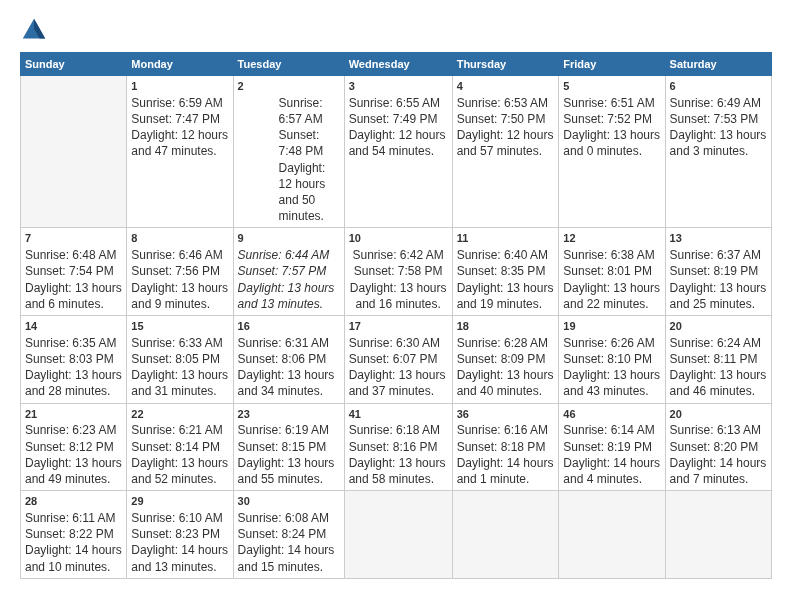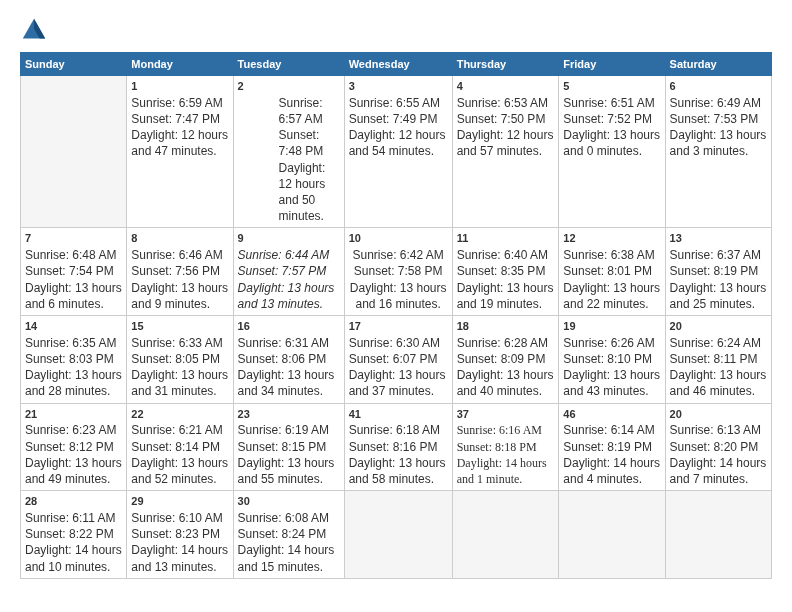--- a/index.html
+++ b/index.html
@@ -303,22 +303,22 @@
 and 55 minutes.</div>
           </td>
           <td>
             <span class="day-number">41</span>
             <div class="day-info" style="white-space: pre-line;">Sunrise: 6:18 AM
 Sunset: 8:16 PM
 Daylight: 13 hours
 and 58 minutes.</div>
           </td>
           <td>
-            <span class="day-number">37</span>
-            <div class="day-info" style="white-space: pre-line; font-family: Liberation Serif, serif;">Sunrise: 6:16 AM
+            <span class="day-number">36</span>
+            <div class="day-info" style="white-space: pre-line;">Sunrise: 6:16 AM
 Sunset: 8:18 PM
 Daylight: 14 hours
 and 1 minute.</div>
           </td>
           <td>
             <span class="day-number">46</span>
             <div class="day-info" style="white-space: pre-line;">Sunrise: 6:14 AM
 Sunset: 8:19 PM
 Daylight: 14 hours
 and 4 minutes.</div>

